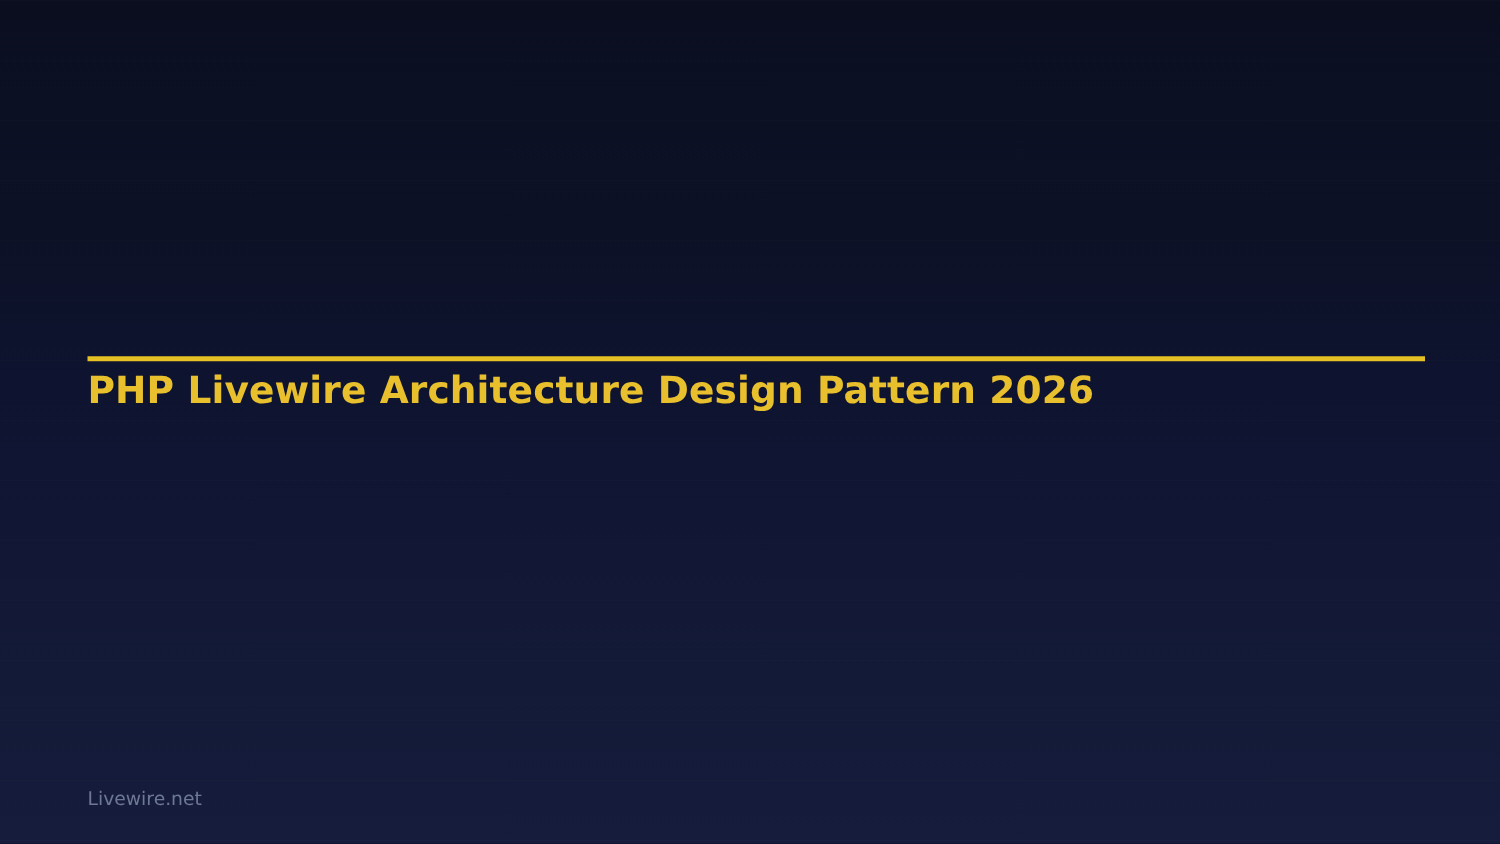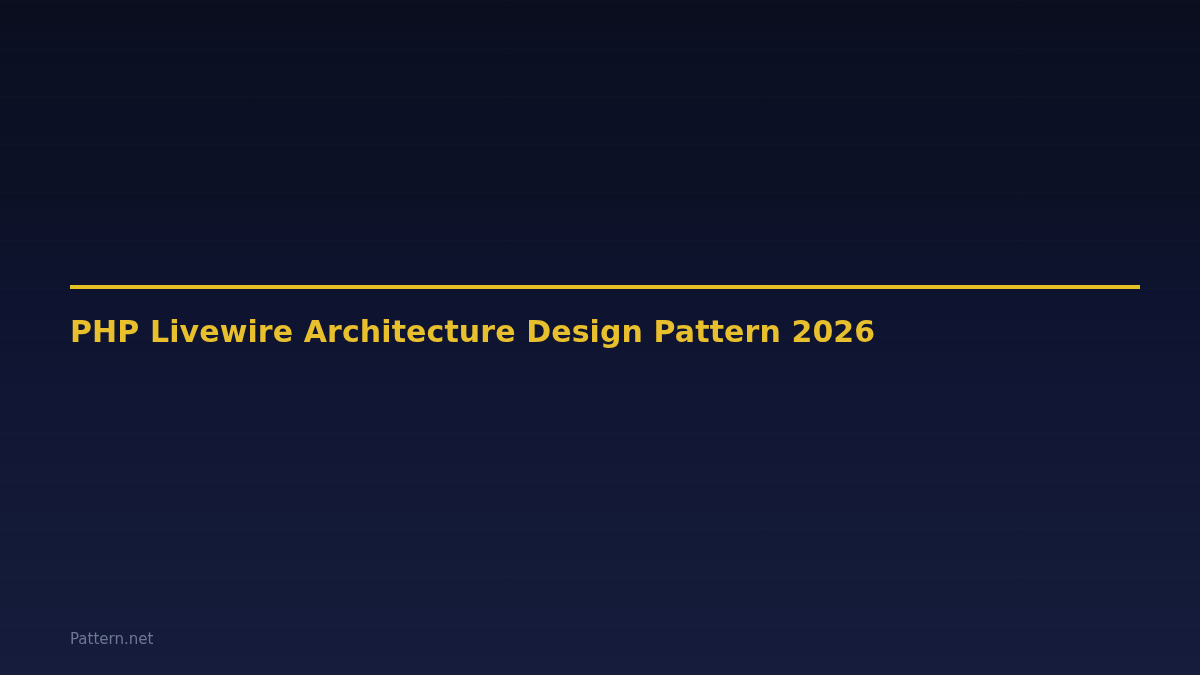--- a/index.html
+++ b/index.html
@@ -51,21 +51,21 @@
   }
 
   .accent-rule {
     width: 1070px;
     height: 4px;
     background: #e5c126;
   }
 
   .slide-title {
     margin: 0;
-    padding-top: 25px;
+    padding-top: 6px;
     font-size: 30px;
     font-weight: bold;
     line-height: 36px;
     letter-spacing: 0.1px;
     color: #e8bf2c;
     white-space: nowrap;
   }
 
   .footer {
     position: absolute;
@@ -86,16 +86,16 @@
 <div class="slide">
 
   <div class="slide-banding"></div>
 
   <div class="title-block">
     <div class="accent-rule"></div>
     <h1 class="slide-title">PHP Livewire Architecture Design Pattern 2026</h1>
   </div>
 
   <div class="footer">
-    <span class="footer-brand">Pattern.net</span>
+    <span class="footer-brand">Livewire.net</span>
   </div>
 
 </div>
 
 </body></html>

